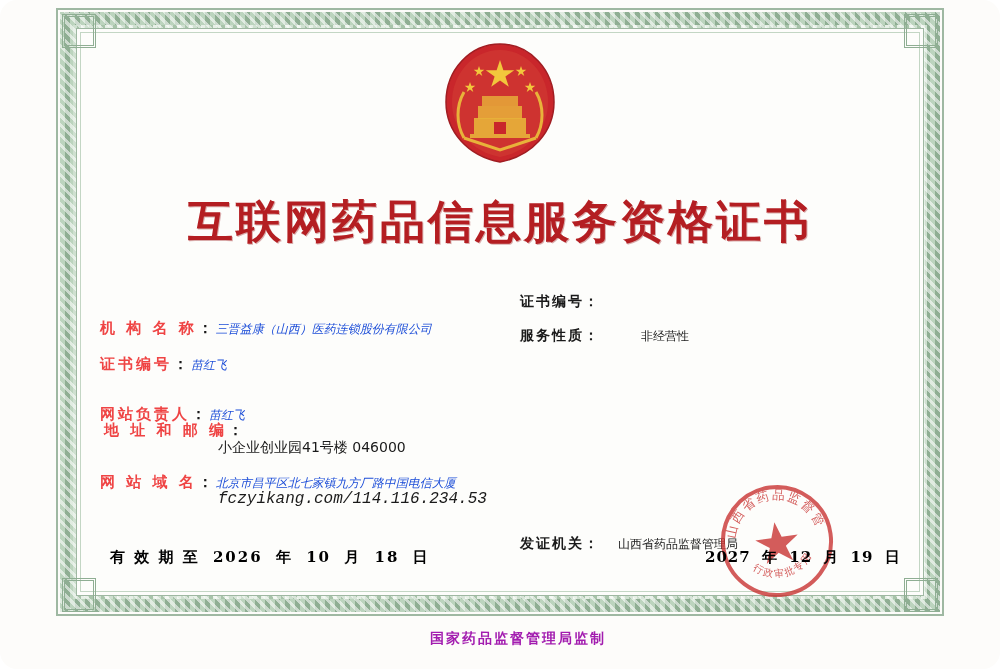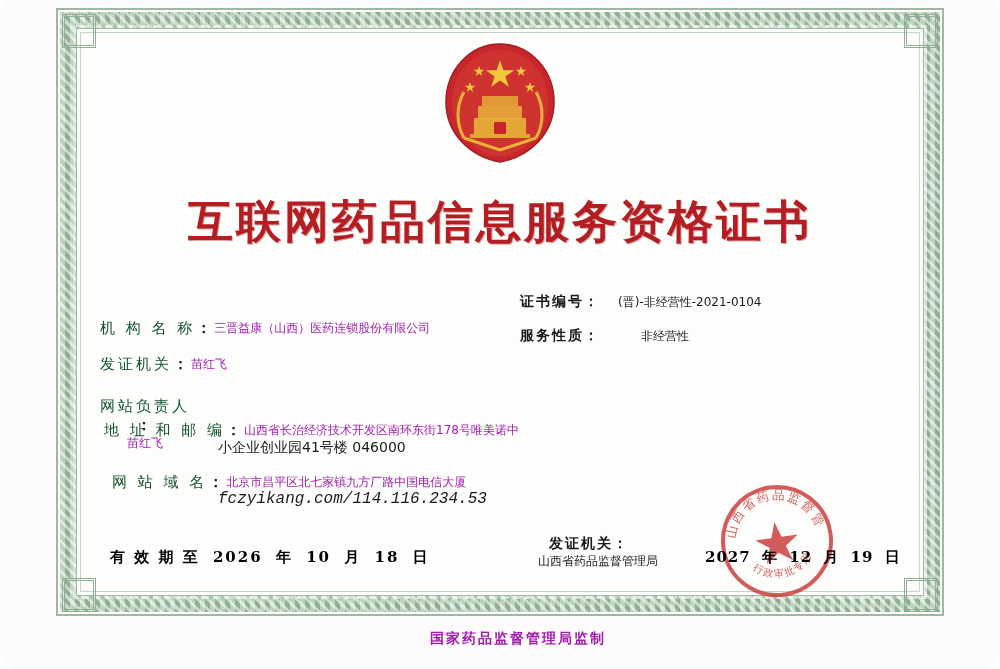--- a/index.html
+++ b/index.html
@@ -115,55 +115,56 @@
     left: 100px;
     top: 285px;
     width: 800px;
     height: 260px;
     font-size: 13.5px;
     color: #1a1a1a;
   }
   .row {
     position: absolute;
     display: flex;
-    align-items: center;
+    align-items: flex-end;
   }
   .lbl {
     font-family: "DejaVu Serif", serif;
-    font-weight: normal;
+    font-weight: bold;
     font-size: 15px;
-    color: #14532d;
+    color: #ef4444;
     white-space: nowrap;
     letter-spacing: 3px;
   }
   .colon {
     font-family: "DejaVu Serif", serif;
     font-weight: bold;
     font-size: 15px;
     padding: 0 3px 0 1px;
   }
   .val {
     font-family: "DejaVu Sans", sans-serif;
     font-size: 12px;
-    color: #a21caf;
+    color: #1d4ed8;
     line-height: 17px;
     white-space: nowrap;
+    font-style: italic;
   }
 
   
   #r-org    { left: 0;   top: 34px; }
   #r-legal  { left: 0;   top: 70px; }
-  #r-site   { left: 0;   top: 112px; flex-direction: column; }
+  #r-site   { left: 0;   top: 120px; }
   #r-addr   { left: 4px;   top: 136px; }
-  #r-domain { left: 12px;   top: 188px; }
+  #r-domain { left: 0;   top: 188px; }
 
   
   #r-certno { left: 420px; top: 8px; }
   #r-nature { left: 420px; top: 42px; gap: 23px; }
-  #r-issuer { left: 420px; top: 250px; flex-direction: column; }
+  #r-issuer { left: 420px; top: 250px; }
 
   .rlbl {
     font-family: "DejaVu Serif", serif;
     font-weight: bold;
     font-size: 14px;
     letter-spacing: 2px;
     white-space: nowrap;
   }
   .rval {
     font-family: "DejaVu Sans", sans-serif;
@@ -290,48 +291,46 @@
 
   <div class="body">
 
     <div class="row" id="r-org">
       <span class="lbl">机 构 名 称</span>
       <span class="colon">：</span>
       <span class="val">三晋益康（山西）医药连锁股份有限公司</span>
     </div>
 
     <div class="row" id="r-legal">
-      <span class="lbl">发证机关</span>
+      <span class="lbl">证书编号</span>
       <span class="colon">：</span>
       <span class="val">苗红飞</span>
     </div>
 
     <div class="row" id="r-site">
       <span class="lbl">网站负责人</span>
       <span class="colon">：</span>
       <span class="val">苗红飞</span>
     </div>
 
     <div class="row" id="r-addr">
       <span class="lbl">地 址 和 邮 编</span>
       <span class="colon">：</span>
-      <span class="val">山西省长治经济技术开发区南环东街178号唯美诺中</span>
     </div>
     <div class="addr-line2">小企业创业园41号楼   046000</div>
 
     <div class="row" id="r-domain">
       <span class="lbl">网 站 域 名</span>
       <span class="colon">：</span>
       <span class="val">北京市昌平区北七家镇九方厂路中国电信大厦</span>
     </div>
     <div class="dom-line2">fczyikang.com/114.116.234.53</div>
 
     <div class="row" id="r-certno">
       <span class="rlbl">证书编号：</span>
-      <span class="rval">(晋)-非经营性-2021-0104</span>
     </div>
 
     <div class="row" id="r-nature">
       <span class="rlbl">服务性质：</span>
       <span class="rval">非经营性</span>
     </div>
 
     <div class="row" id="r-issuer">
       <span class="rlbl">发证机关：</span>
       <span class="rval">山西省药品监督管理局</span>

